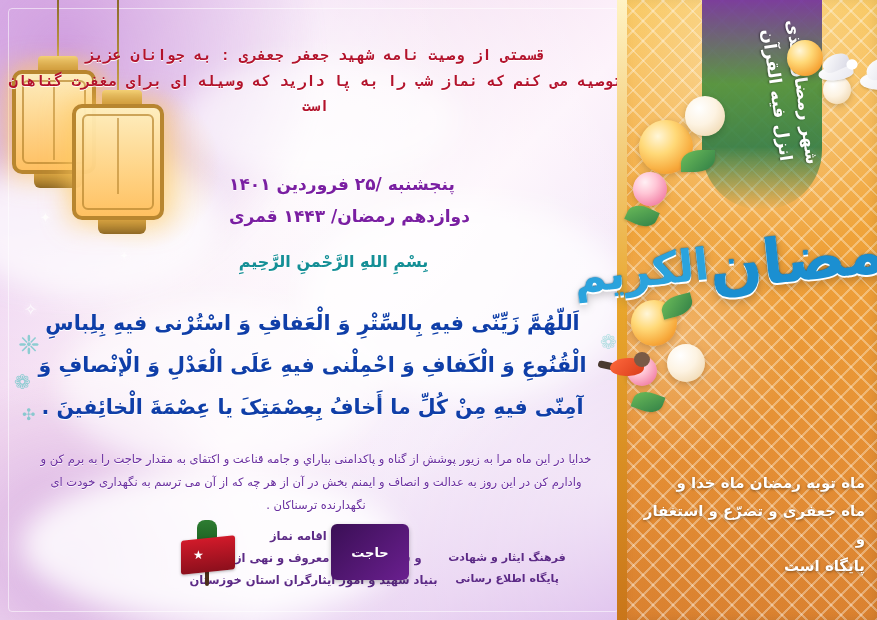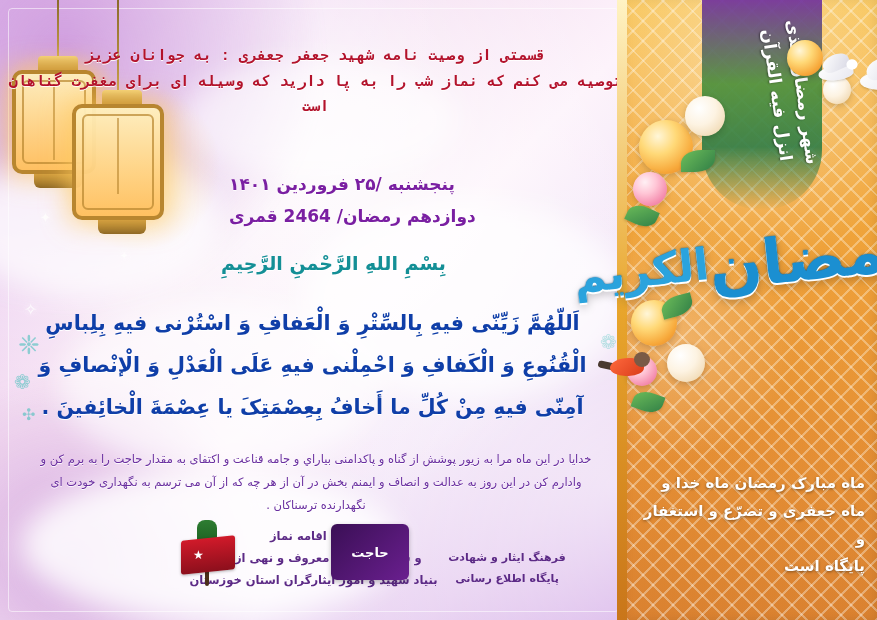--- a/index.html
+++ b/index.html
@@ -137,21 +137,21 @@
 
   #dateBox{
     position:absolute;right:258px;top:128px;width:390px;text-align:left;
     font-family:"DejaVu Sans", sans-serif;direction:rtl;margin-top:40px;
   }
   #dateBox div{color:#7a1fa2;font-weight:bold;font-size:17px;line-height:1.9;text-shadow:0 1px 0 rgba(255,255,255,.9);}
   #dateBox .d3{color:#c2185b;font-size:16px;}
 
   #bism{
     position:absolute;left:120px;right:330px;top:252px;text-align:center;
-    color:#148f96;font-size:19px;font-weight:bold;direction:rtl;
+    color:#148f96;font-size:16px;font-weight:bold;direction:rtl;
     text-shadow:0 1px 0 rgba(255,255,255,.9);
     font-family:"DejaVu Sans", sans-serif;
   }
   #arabicDua{
     position:absolute;left:16px;right:268px;top:302px;
     text-align:center;direction:rtl;
     color:#0f3ea8;font-weight:bold;font-size:20.5px;line-height:2.05;
     text-shadow:0 1px 0 rgba(255,255,255,.95);
     font-family:"DejaVu Sans", sans-serif;
   }
@@ -248,21 +248,21 @@
     </div>
   </div>
 
   <div id="willBox">
     <div class="l1">قسمتی از وصیت نامه شهید جعفر جعفری : به جوانان عزیز</div>
     <div class="l2">توصیه می کنم که نماز شب را به پا دارید که وسیله ای برای مغفرت گناهان است</div>
   </div>
 
   <div id="dateBox">
     <div class="d1">پنجشنبه /۲۵ فروردین ۱۴۰۱</div>
-    <div class="d2">دوازدهم رمضان/ 2464 قمری</div>
+    <div class="d2">دوازدهم رمضان/ ۱۴۴۳ قمری</div>
   </div>
 
   <div id="bism">بِسْمِ اللهِ الرَّحْمنِ الرَّحِیمِ</div>
 
   <div id="farsiTrans">خدایا در این ماه مرا به زیور پوشش از گناه و پاکدامنی بیاراي و جامه قناعت و اکتفای به مقدار حاجت را به برم کن و وادارم کن در این روز به عدالت و انصاف و ایمنم بخش در آن از هر چه که از آن می ترسم به نگهداری خودت ای نگهدارنده ترسناکان .</div>
 
   <div id="arabicDua">اَللّهُمَّ زَیِّنّی فیهِ بِالسِّتْرِ وَ الْعَفافِ وَ اسْتُرْنی فیهِ بِلِباسِ الْقُنُوعِ وَ الْکَفافِ وَ احْمِلْنی فیهِ عَلَی الْعَدْلِ وَ الْإنْصافِ وَ آمِنّی فیهِ مِنْ کُلِّ ما أَخافُ بِعِصْمَتِکَ یا عِصْمَةَ الْخائِفینَ .</div>
 
   <div id="credits">
     <div class="creditCol" id="creditCenter">
@@ -301,21 +301,21 @@
 
     <div class="rose" style="left:4px;top:300px;width:46px;height:46px;"></div>
     <div class="rose white" style="left:40px;top:344px;width:38px;height:38px;"></div>
     <div class="rose pink" style="left:0px;top:356px;width:30px;height:30px;"></div>
     <div class="leaf" style="left:34px;top:296px;width:32px;height:20px;transform:rotate(-15deg);"></div>
     <div class="leaf" style="left:6px;top:392px;width:30px;height:20px;transform:rotate(20deg);"></div>
     <div class="rose" style="left:160px;top:40px;width:36px;height:36px;"></div>
     <div class="rose white" style="left:196px;top:76px;width:28px;height:28px;"></div>
 
     <div id="leaderQuote">
-      <div>ماه مبارک رمضان ماه خدا و</div>
+      <div>ماه توبه رمضان ماه خدا و</div>
       <div>ماه جعفری و تضرّع و استغفار و</div>
       <div>پایگاه است</div>
     </div>
   </div>
 
   <div class="dove" style="left:852px;top:60px;">
     <div class="b"></div>
       <div class="w"></div>
   </div>
   <div class="dove" style="left:806px;top:52px;transform:scale(.8) rotate(-6deg);">

